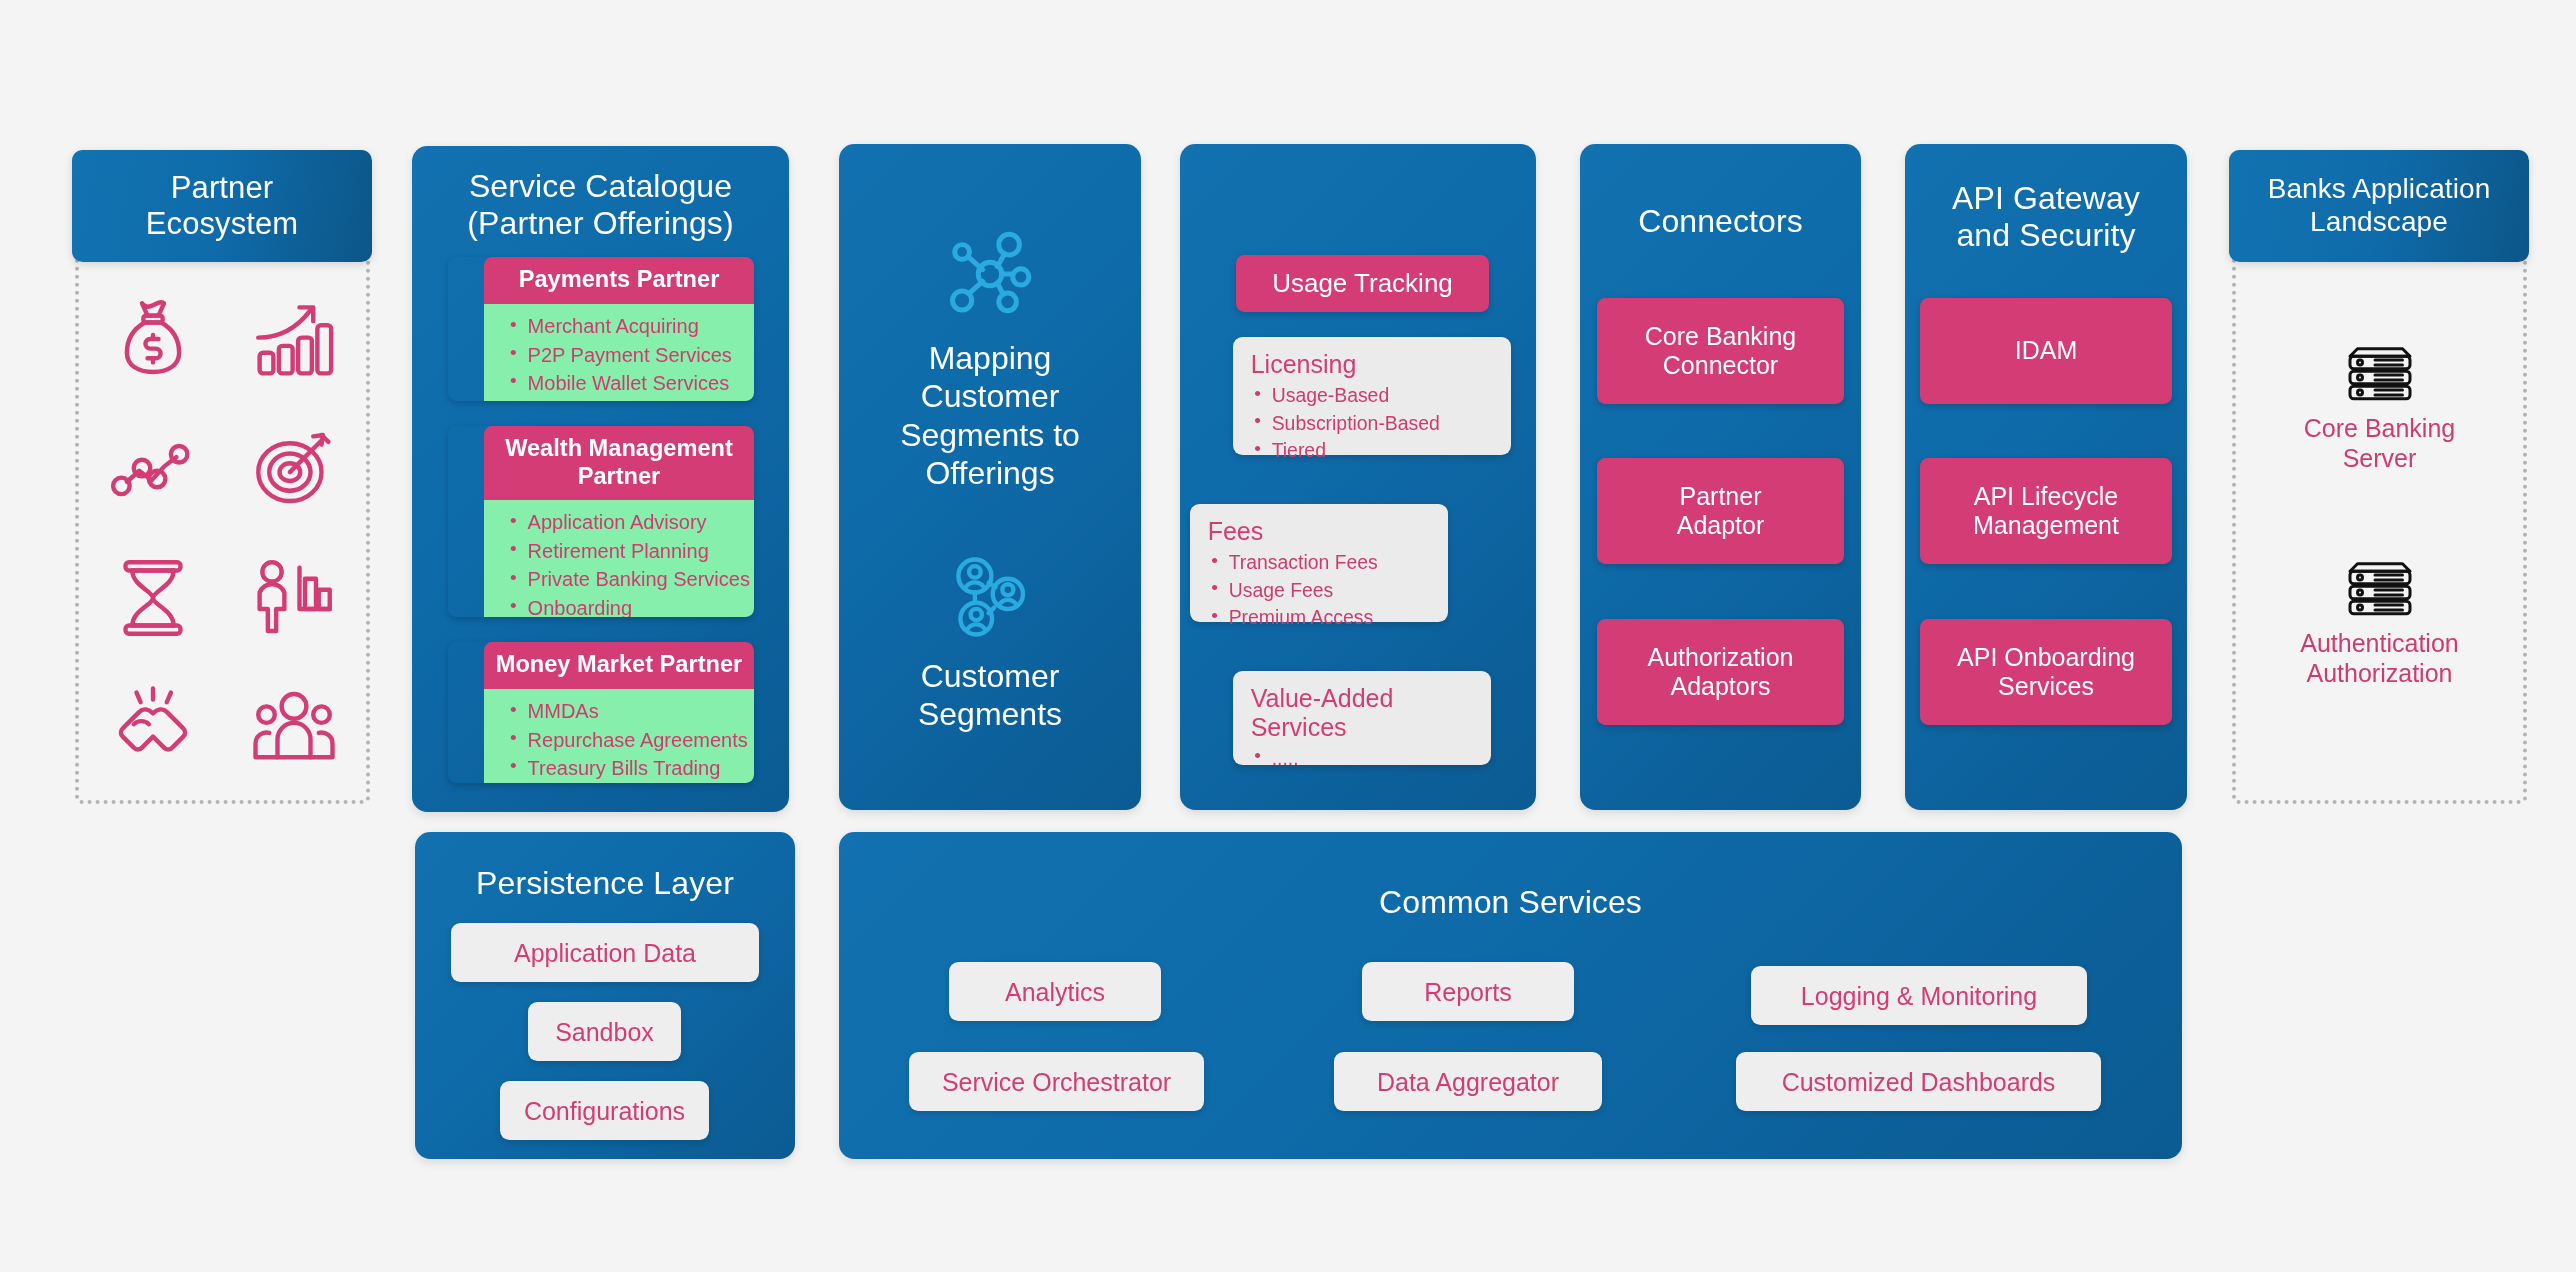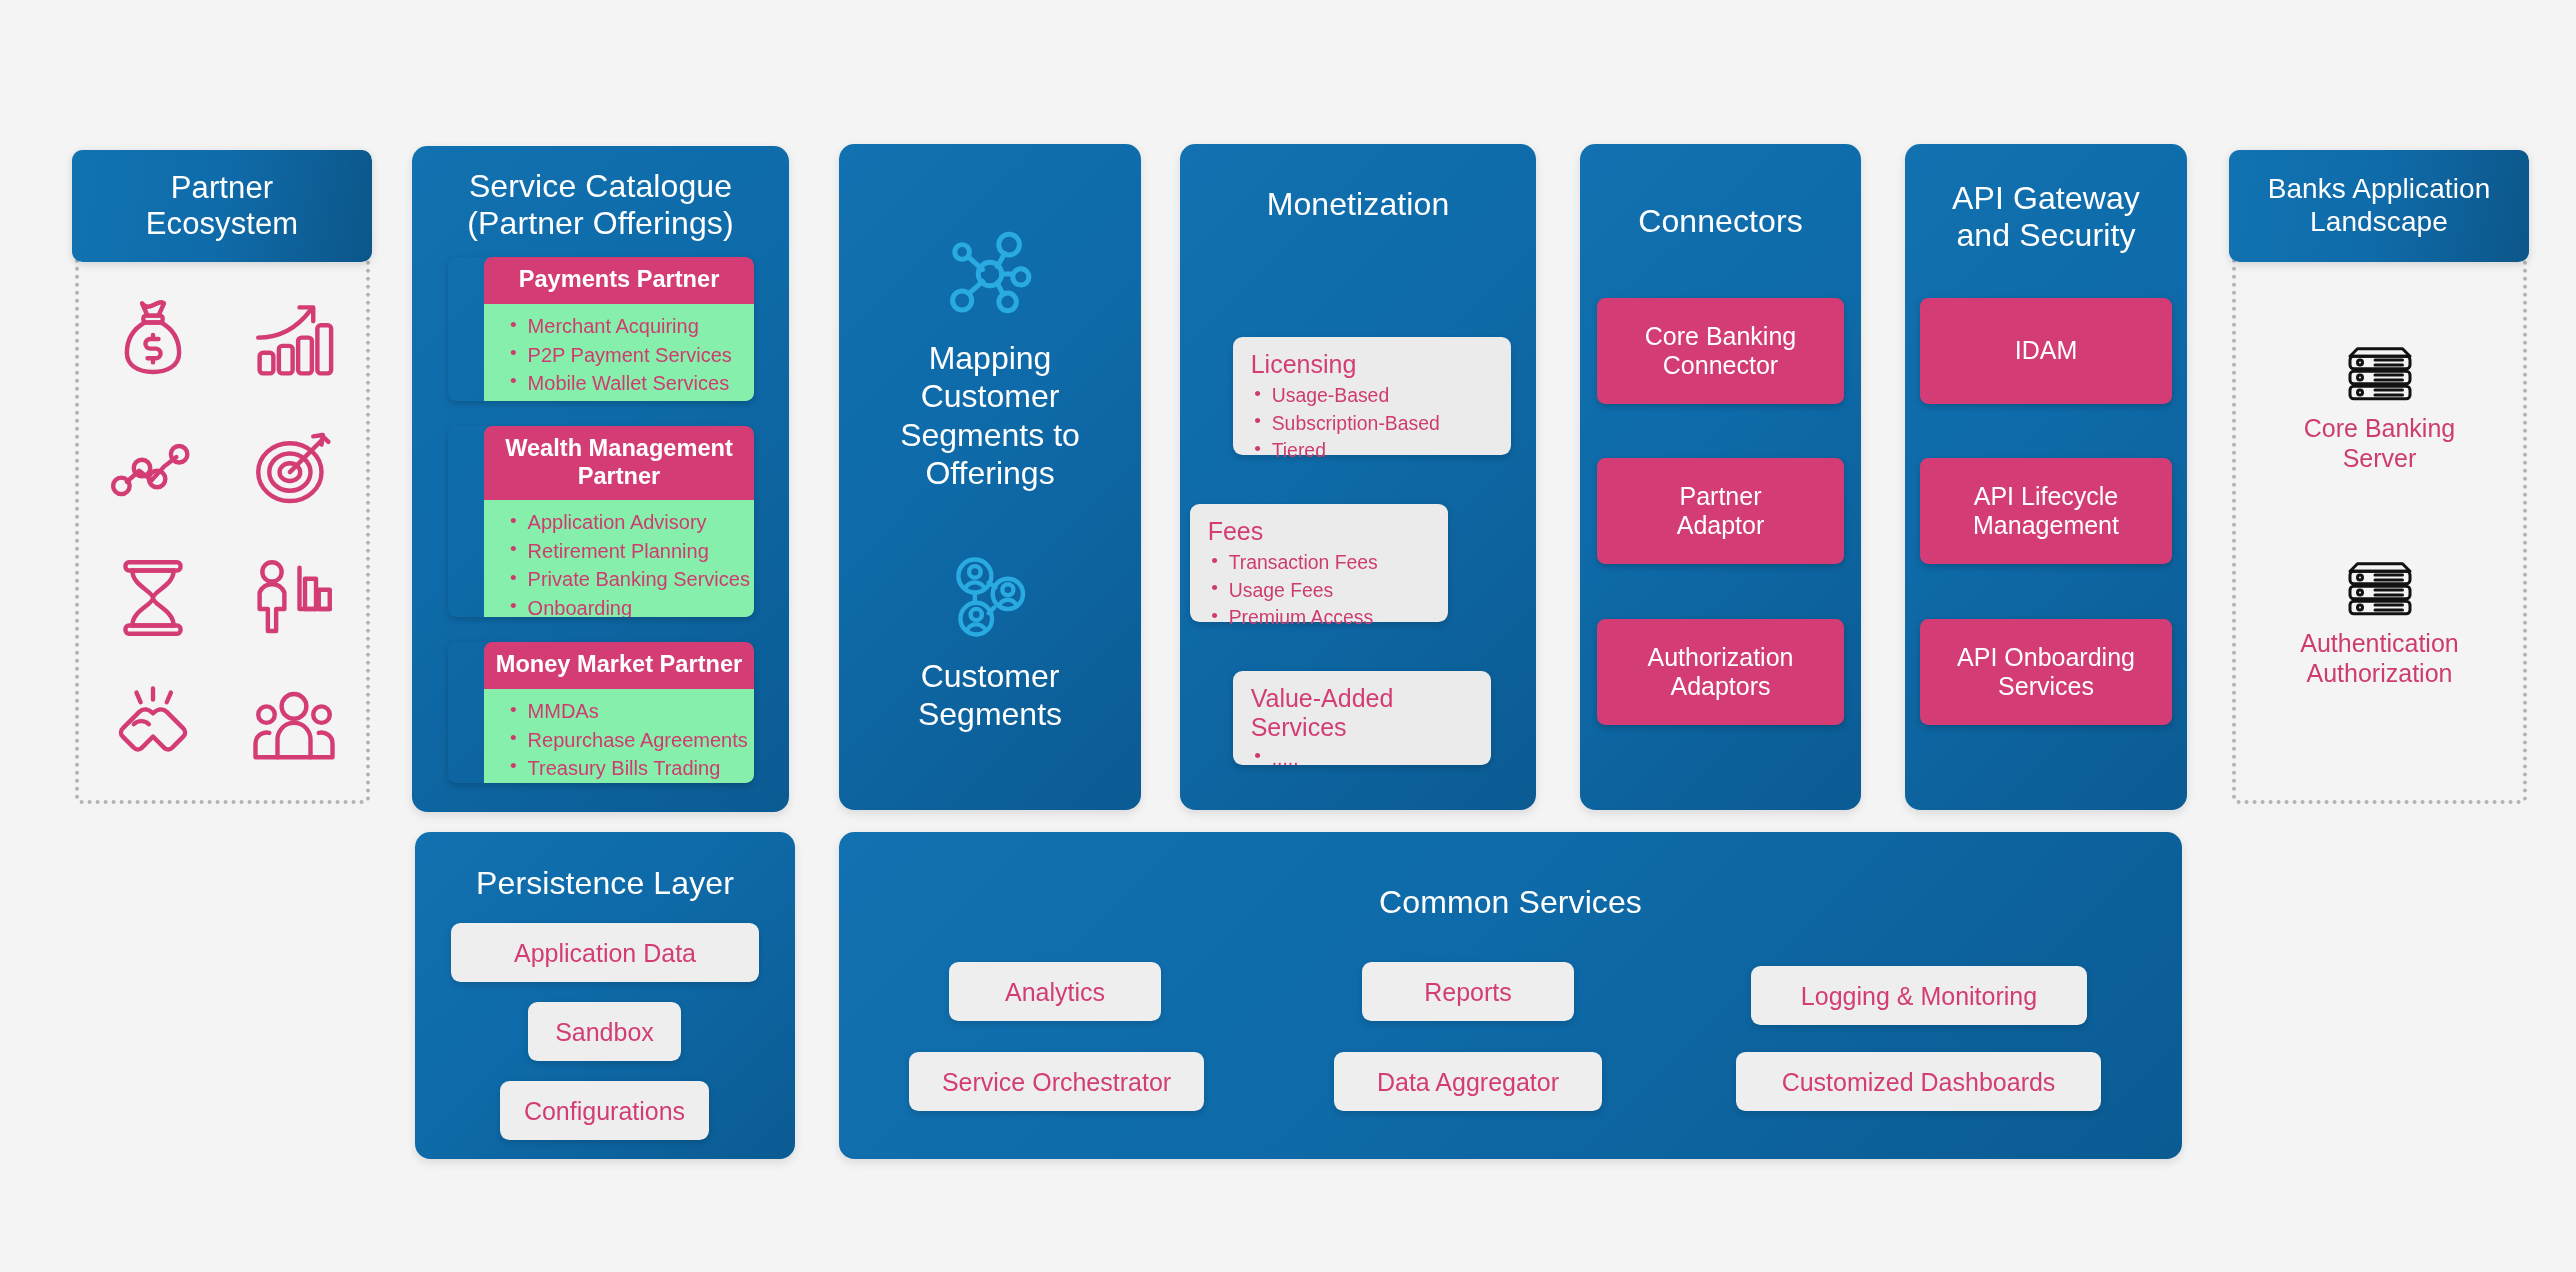--- a/index.html
+++ b/index.html
@@ -348,22 +348,22 @@
       <circle cx="22" cy="44" r="4.1"></circle>
       <path d="M31 21l5 3M21 28v7.5M31 43l4-4"></path>
     </svg>
   </div>
   <div class="centre-label" style="left:839px; top:657px; width:302px;">
     <div>Customer</div>
     <div>Segments</div>
   </div>
 
   <div class="panel" style="left:1180px; top:144px; width:356px; height:666px;"></div>
-  <div class="panel-title" style="position:absolute; left:1180px; top:186px; width:356px;">Monetization</div>
-
+
+  <div class="pink-pill" style="left:1236px; top:255px; width:253px; height:57px; font-size:26px;">Usage Tracking</div>
 
   <div class="grey-card" style="left:1233px; top:337px; width:278px; height:118px;">
     <h4>Licensing</h4>
     <ul>
       <li>Usage-Based</li>
       <li>Subscription-Based</li>
       <li>Tiered</li>
     </ul>
   </div>
 

